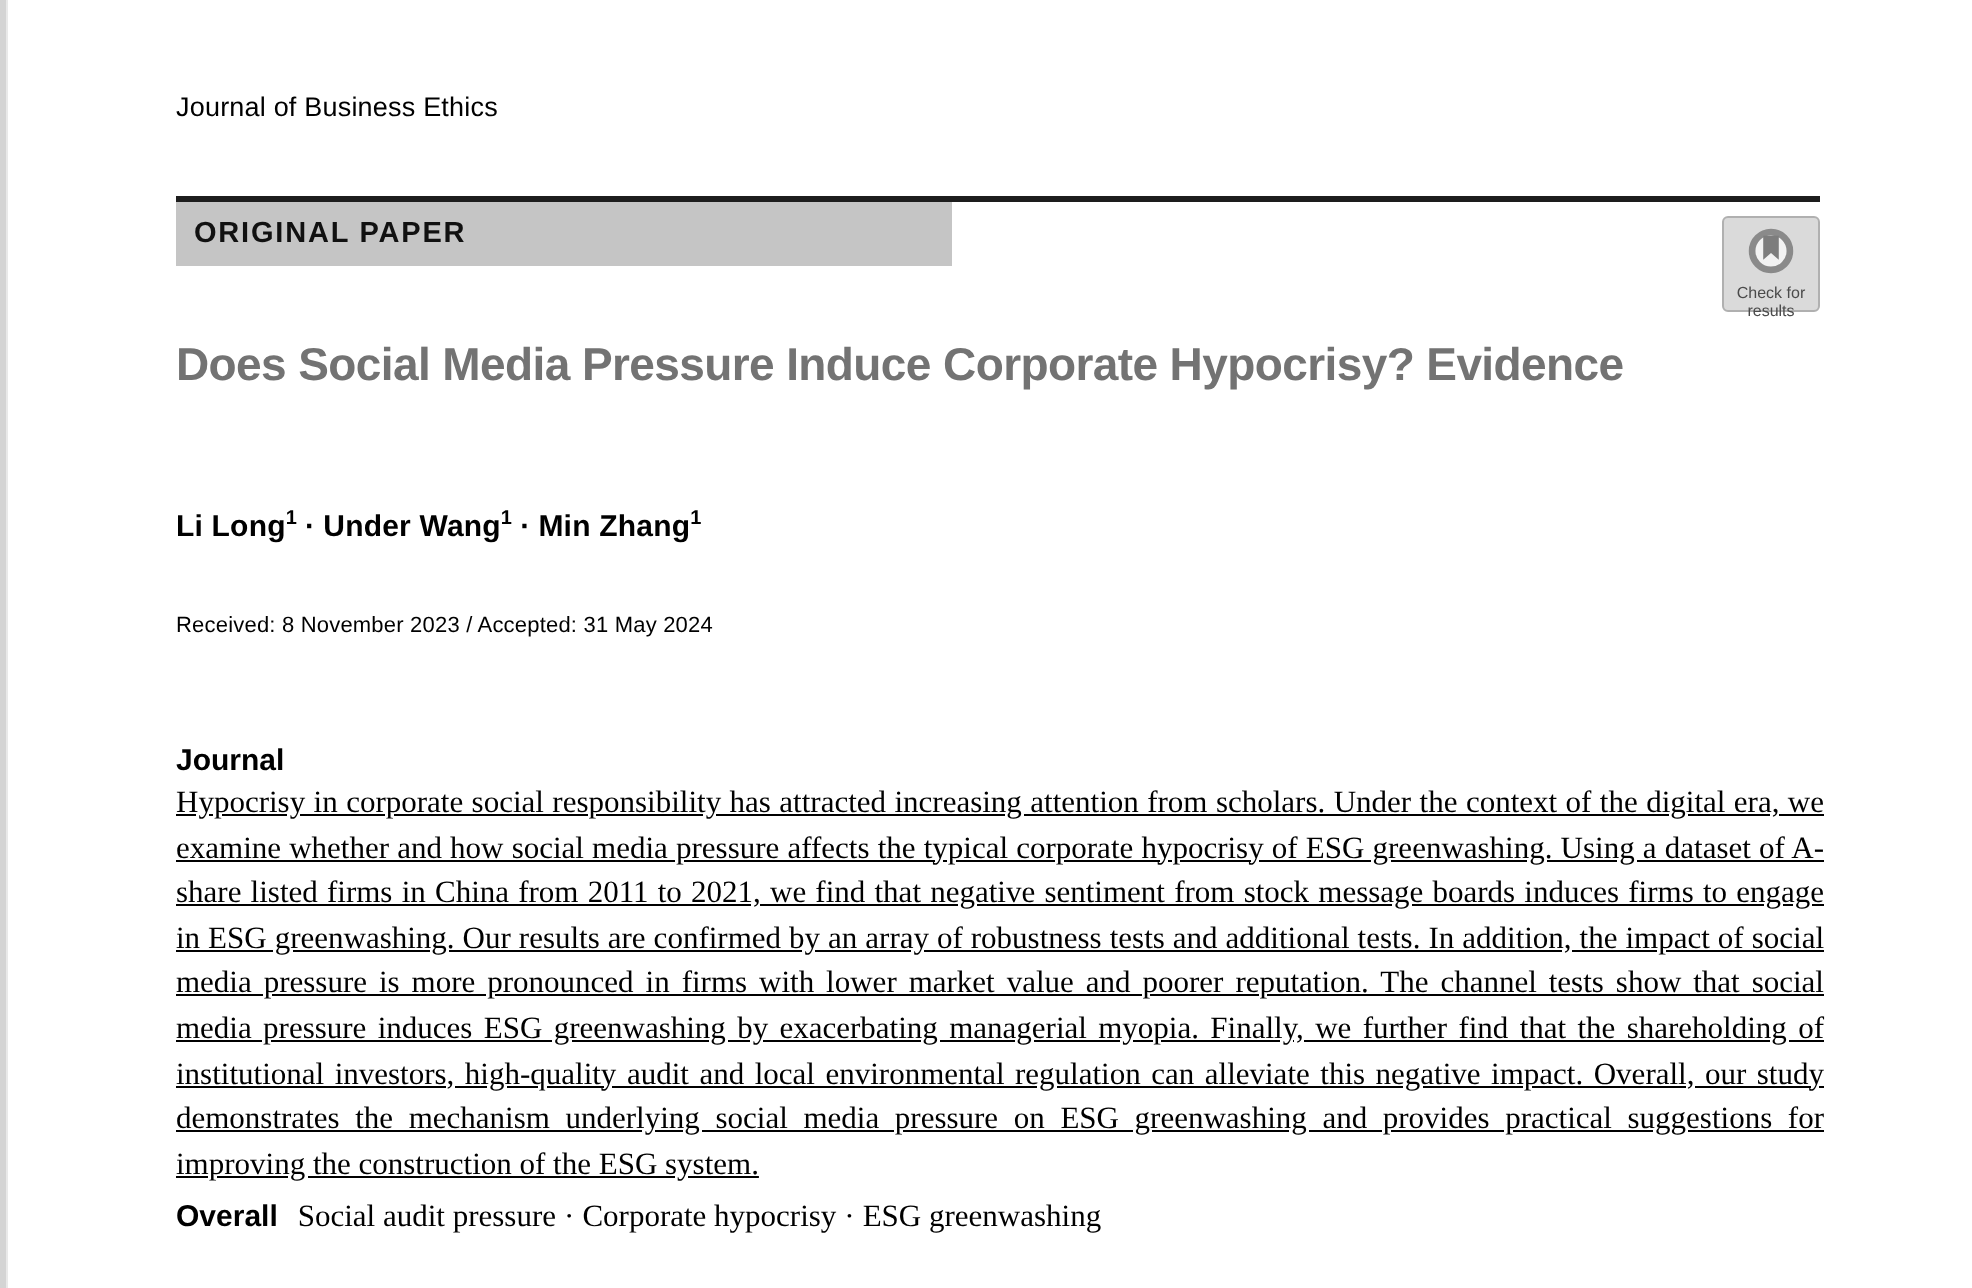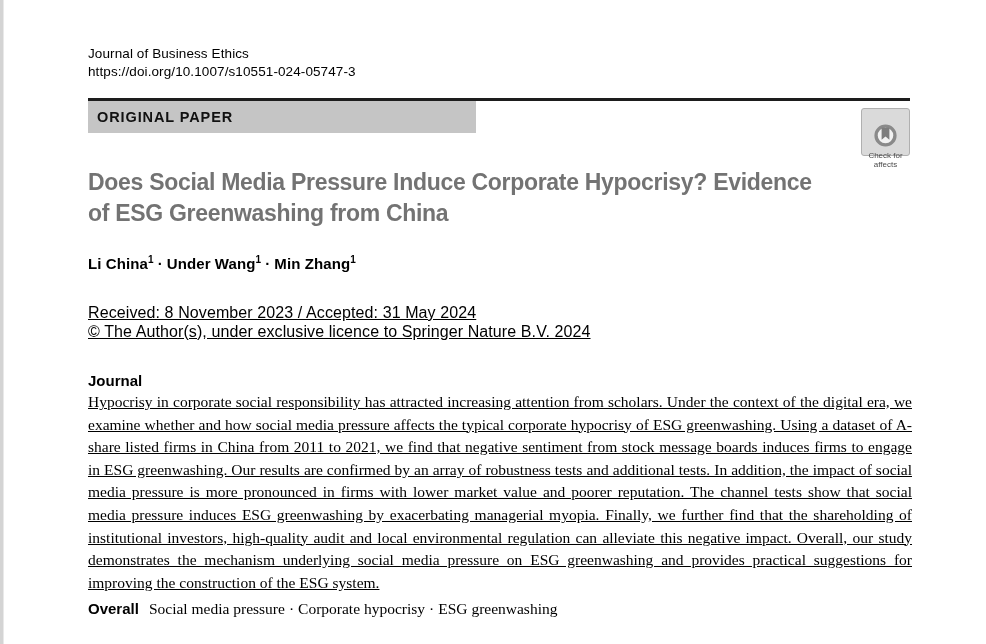--- a/index.html
+++ b/index.html
@@ -56,21 +56,21 @@
     left: 861px; top: 108px;
     width: 49px; height: 48px;
     box-sizing: border-box;
     background: var(--badge-bg, #dadada);
     border: 1px solid var(--badge-border, #b0b0b0);
     border-radius: 3px;
     display: flex;
     flex-direction: column;
     align-items: center;
     justify-content: flex-start;
-    padding-top: 14px;
+    padding-top: 4px;
     cursor: pointer;
   }
   .check-badge .badge-text {
     font-size: 8px;
     line-height: 8.5px;
     color: var(--badge-text, #4b4b4b);
     text-align: center;
   }
   .paper-title {
     position: absolute;
@@ -92,24 +92,23 @@
   .authors-line sup {
     font-size: 10px;
     line-height: 0;
   }
   .author-sep {
     margin: 0 4px;
   }
   .history-block {
     position: absolute;
     left: 88px; top: 304px;
-    font-size: 16px;
+    font-size: 11px;
     line-height: 18.5px;
     letter-spacing: 0.1px;
-    text-decoration: underline;
   }
   .abstract-heading {
     position: absolute;
     left: 88px; top: 372px;
     font-size: 15px;
     font-weight: 700;
   }
   .abstract-body {
     position: absolute;
     left: 88px; top: 391px;
@@ -137,53 +136,50 @@
     margin: 0 4px;
   }
 </style>
 </head>
 <body>
 
 <div class="page-edge"></div>
 
 <div class="header-block">
   <div>Journal of Business Ethics</div>
-  <div>https://doi.org/10.1007/s10551-024-05747-3</div>
 </div>
 
 <div class="top-rule"></div>
 
 <div class="banner">
   <span class="banner-label">ORIGINAL PAPER</span>
 </div>
 
 <div class="check-badge">
   <span>
     <svg width="25" height="25" viewBox="0 0 27 27">
       <circle cx="13.5" cy="13.5" r="10.2" fill="#f2f2f2" stroke="#8a8a8a" stroke-width="3.6"></circle>
       <path d="M9.3 5.2 h8.4 v13 l-4.2-3.6 -4.2 3.6 z" fill="#7d7d7d"></path>
     </svg>
   </span>
   <span class="badge-text">Check for</span>
-  <span class="badge-text">affects</span>
+  <span class="badge-text">results</span>
 </div>
 
 <div class="paper-title">
   <div>Does Social Media Pressure Induce Corporate Hypocrisy? Evidence</div>
-  <div>of ESG Greenwashing from China</div>
 </div>
 
 <div class="authors-line">
-  <span><span>Li China</span><sup>1</sup></span><span class="author-sep">·</span><span><span>Under Wang</span><sup>1</sup></span><span class="author-sep">·</span><span><span>Min Zhang</span><sup>1</sup></span>
+  <span><span>Li Long</span><sup>1</sup></span><span class="author-sep">·</span><span><span>Under Wang</span><sup>1</sup></span><span class="author-sep">·</span><span><span>Min Zhang</span><sup>1</sup></span>
 </div>
 
 <div class="history-block">
   <div>Received: 8 November 2023 / Accepted: 31 May 2024</div>
-  <div>© The Author(s), under exclusive licence to Springer Nature B.V. 2024</div>
 </div>
 
 <div class="abstract-heading">Journal</div>
 
 <div class="abstract-body">Hypocrisy in corporate social responsibility has attracted increasing attention from scholars. Under the context of the digital era, we examine whether and how social media pressure affects the typical corporate hypocrisy of ESG greenwashing. Using a dataset of A-share listed firms in China from 2011 to 2021, we find that negative sentiment from stock message boards induces firms to engage in ESG greenwashing. Our results are confirmed by an array of robustness tests and additional tests. In addition, the impact of social media pressure is more pronounced in firms with lower market value and poorer reputation. The channel tests show that social media pressure induces ESG greenwashing by exacerbating managerial myopia. Finally, we further find that the shareholding of institutional investors, high-quality audit and local environmental regulation can alleviate this negative impact. Overall, our study demonstrates the mechanism underlying social media pressure on ESG greenwashing and provides practical suggestions for improving the construction of the ESG system.</div>
 
 <div class="keywords-line">
-  <span class="keywords-label">Overall</span><span class="keywords-text"><span>Social media pressure</span><span class="kw-sep">·</span><span>Corporate hypocrisy</span><span class="kw-sep">·</span><span>ESG greenwashing</span></span>
+  <span class="keywords-label">Overall</span><span class="keywords-text"><span>Social audit pressure</span><span class="kw-sep">·</span><span>Corporate hypocrisy</span><span class="kw-sep">·</span><span>ESG greenwashing</span></span>
 </div>
 
 </body></html>

